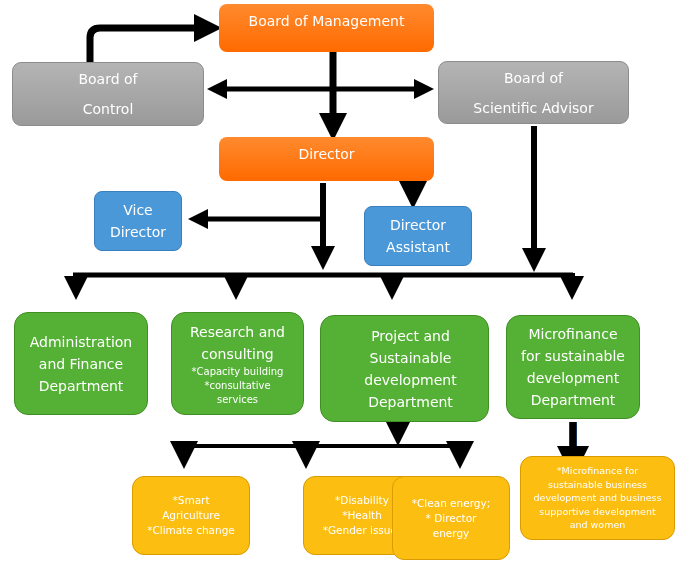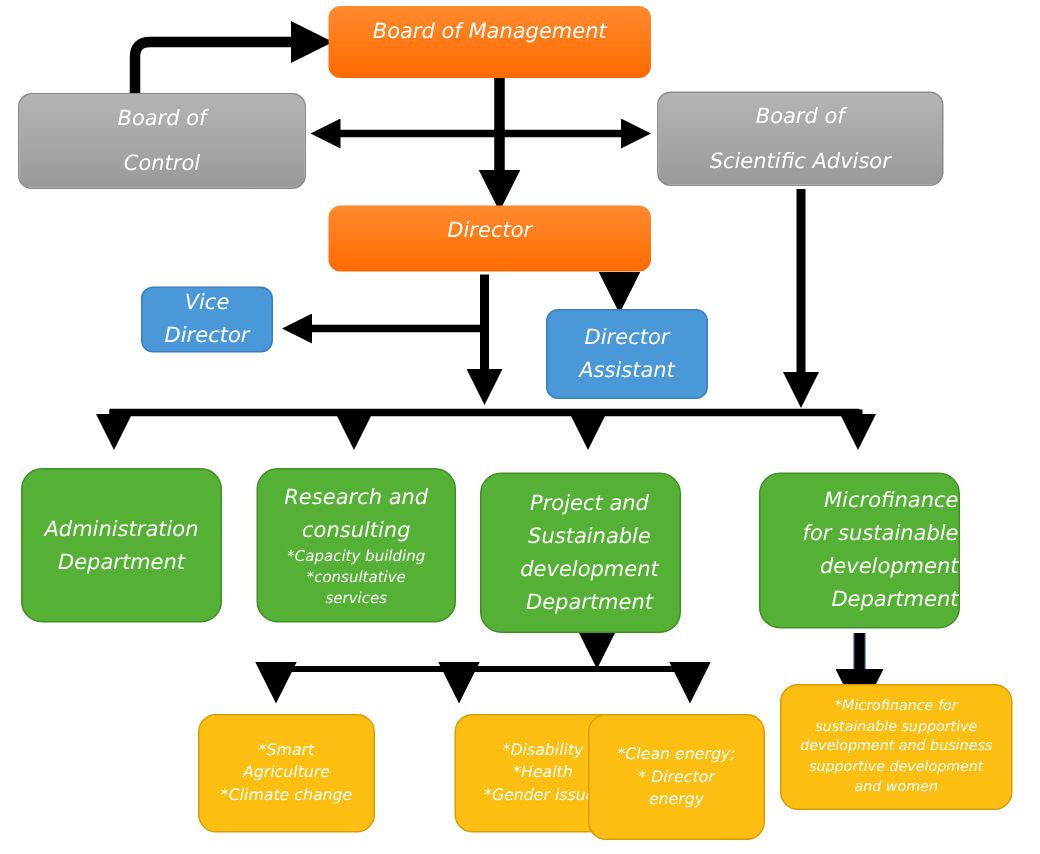--- a/index.html
+++ b/index.html
@@ -1,19 +1,19 @@
 <!DOCTYPE html>
 <html><head>
   <meta charset="utf-8">
   <style>
     html, body { margin: 0; padding: 0; background: #ffffff; }
     body { width: 693px; height: 569px; position: relative; overflow: hidden;
            font-family: "DejaVu Sans", sans-serif; }
     .node { position: absolute; box-sizing: border-box; display: flex; flex-direction: column;
-            align-items: center; justify-content: center; text-align: center; color: #ffffff; font-style: italic; }
+            align-items: center; justify-content: center; text-align: center; color: #ffffff; }
     .orange { background: linear-gradient(#ff8a2e, #ff6a00); border-radius: 8px; font-size: 14px; }
     .gray { background: linear-gradient(#b4b4b4, #9a9a9a); border: 1px solid #8c8c8c; border-radius: 9px;
             font-size: 14px; line-height: 30px; text-align: right; }
     .blue { background: #4a98d8; border: 1px solid #3a7fbd; border-radius: 8px; font-size: 14px; line-height: 22px; }
     .green { background: #55b135; border: 1px solid #3f8f25; border-radius: 14px; font-size: 14px; line-height: 22px; }
     .yellow { background: #fdbe12; border: 1px solid #d89c00; border-radius: 12px; font-size: 10.5px; line-height: 15px; }
     .yellow.small { font-size: 9.5px; line-height: 13.5px; }
     .sub { font-size: 10px; line-height: 14px; }
     svg#connectors { position: absolute; left: 0; top: 0; }
   </style>
@@ -68,51 +68,52 @@
 
 <div class="node gray" style="left:438px;top:61px;width:191px;height:63px;">
   <span>Board of</span>
   <span>Scientific Advisor</span>
 </div>
 
 <div class="node orange" style="left:219px;top:137px;width:215px;height:44px;">
   <span style="margin-top:-10px;">Director</span>
 </div>
 
-<div class="node blue" style="left:94px;top:191px;width:88px;height:44px;">
+<div class="node blue" style="left:94px;top:191px;width:88px;height:60px;">
   <span>Vice</span>
   <span>Director</span>
 </div>
 
 <div class="node blue" style="left:364px;top:206px;width:108px;height:60px;">
   <span>Director</span>
   <span>Assistant</span>
 </div>
 
 <div class="node green" style="left:14px;top:312px;width:134px;height:103px;">
   <span>Administration</span>
+  <span>and Finance</span>
   <span>Department</span>
 </div>
 
 <div class="node green" style="left:171px;top:312px;width:133px;height:103px;">
   <span>Research and</span>
   <span>consulting</span>
   <span class="sub">*Capacity building</span>
   <span class="sub">*consultative</span>
   <span class="sub">services</span>
 </div>
 
-<div class="node green" style="left:320px;top:315px;width:134px;height:107px;padding-left:12px;">
+<div class="node green" style="left:320px;top:315px;width:169px;height:107px;padding-left:12px;">
   <span>Project and</span>
   <span>Sustainable</span>
   <span>development</span>
   <span>Department</span>
 </div>
 
-<div class="node green" style="left:506px;top:315px;width:134px;height:104px;align-items:flex-end;">
+<div class="node green" style="left:506px;top:315px;width:134px;height:104px;">
   <span>Microfinance</span>
   <span>for sustainable</span>
   <span>development</span>
   <span>Department</span>
 </div>
 
 <div class="node yellow" style="left:132px;top:476px;width:118px;height:79px;justify-content:center;">
   <span>*Smart</span>
   <span>Agriculture</span>
   <span>*Climate change</span>
@@ -125,17 +126,17 @@
 </div>
 
 <div class="node yellow" style="left:392px;top:476px;width:118px;height:84px;align-items:center;">
   <span>*Clean energy;</span>
   <span>* Director</span>
   <span>energy</span>
 </div>
 
 <div class="node yellow small" style="left:520px;top:456px;width:155px;height:84px;">
   <span>*Microfinance for</span>
-  <span>sustainable supportive</span>
+  <span>sustainable business</span>
   <span>development and business</span>
   <span>supportive development</span>
   <span>and women</span>
 </div>
 
 </body></html>

